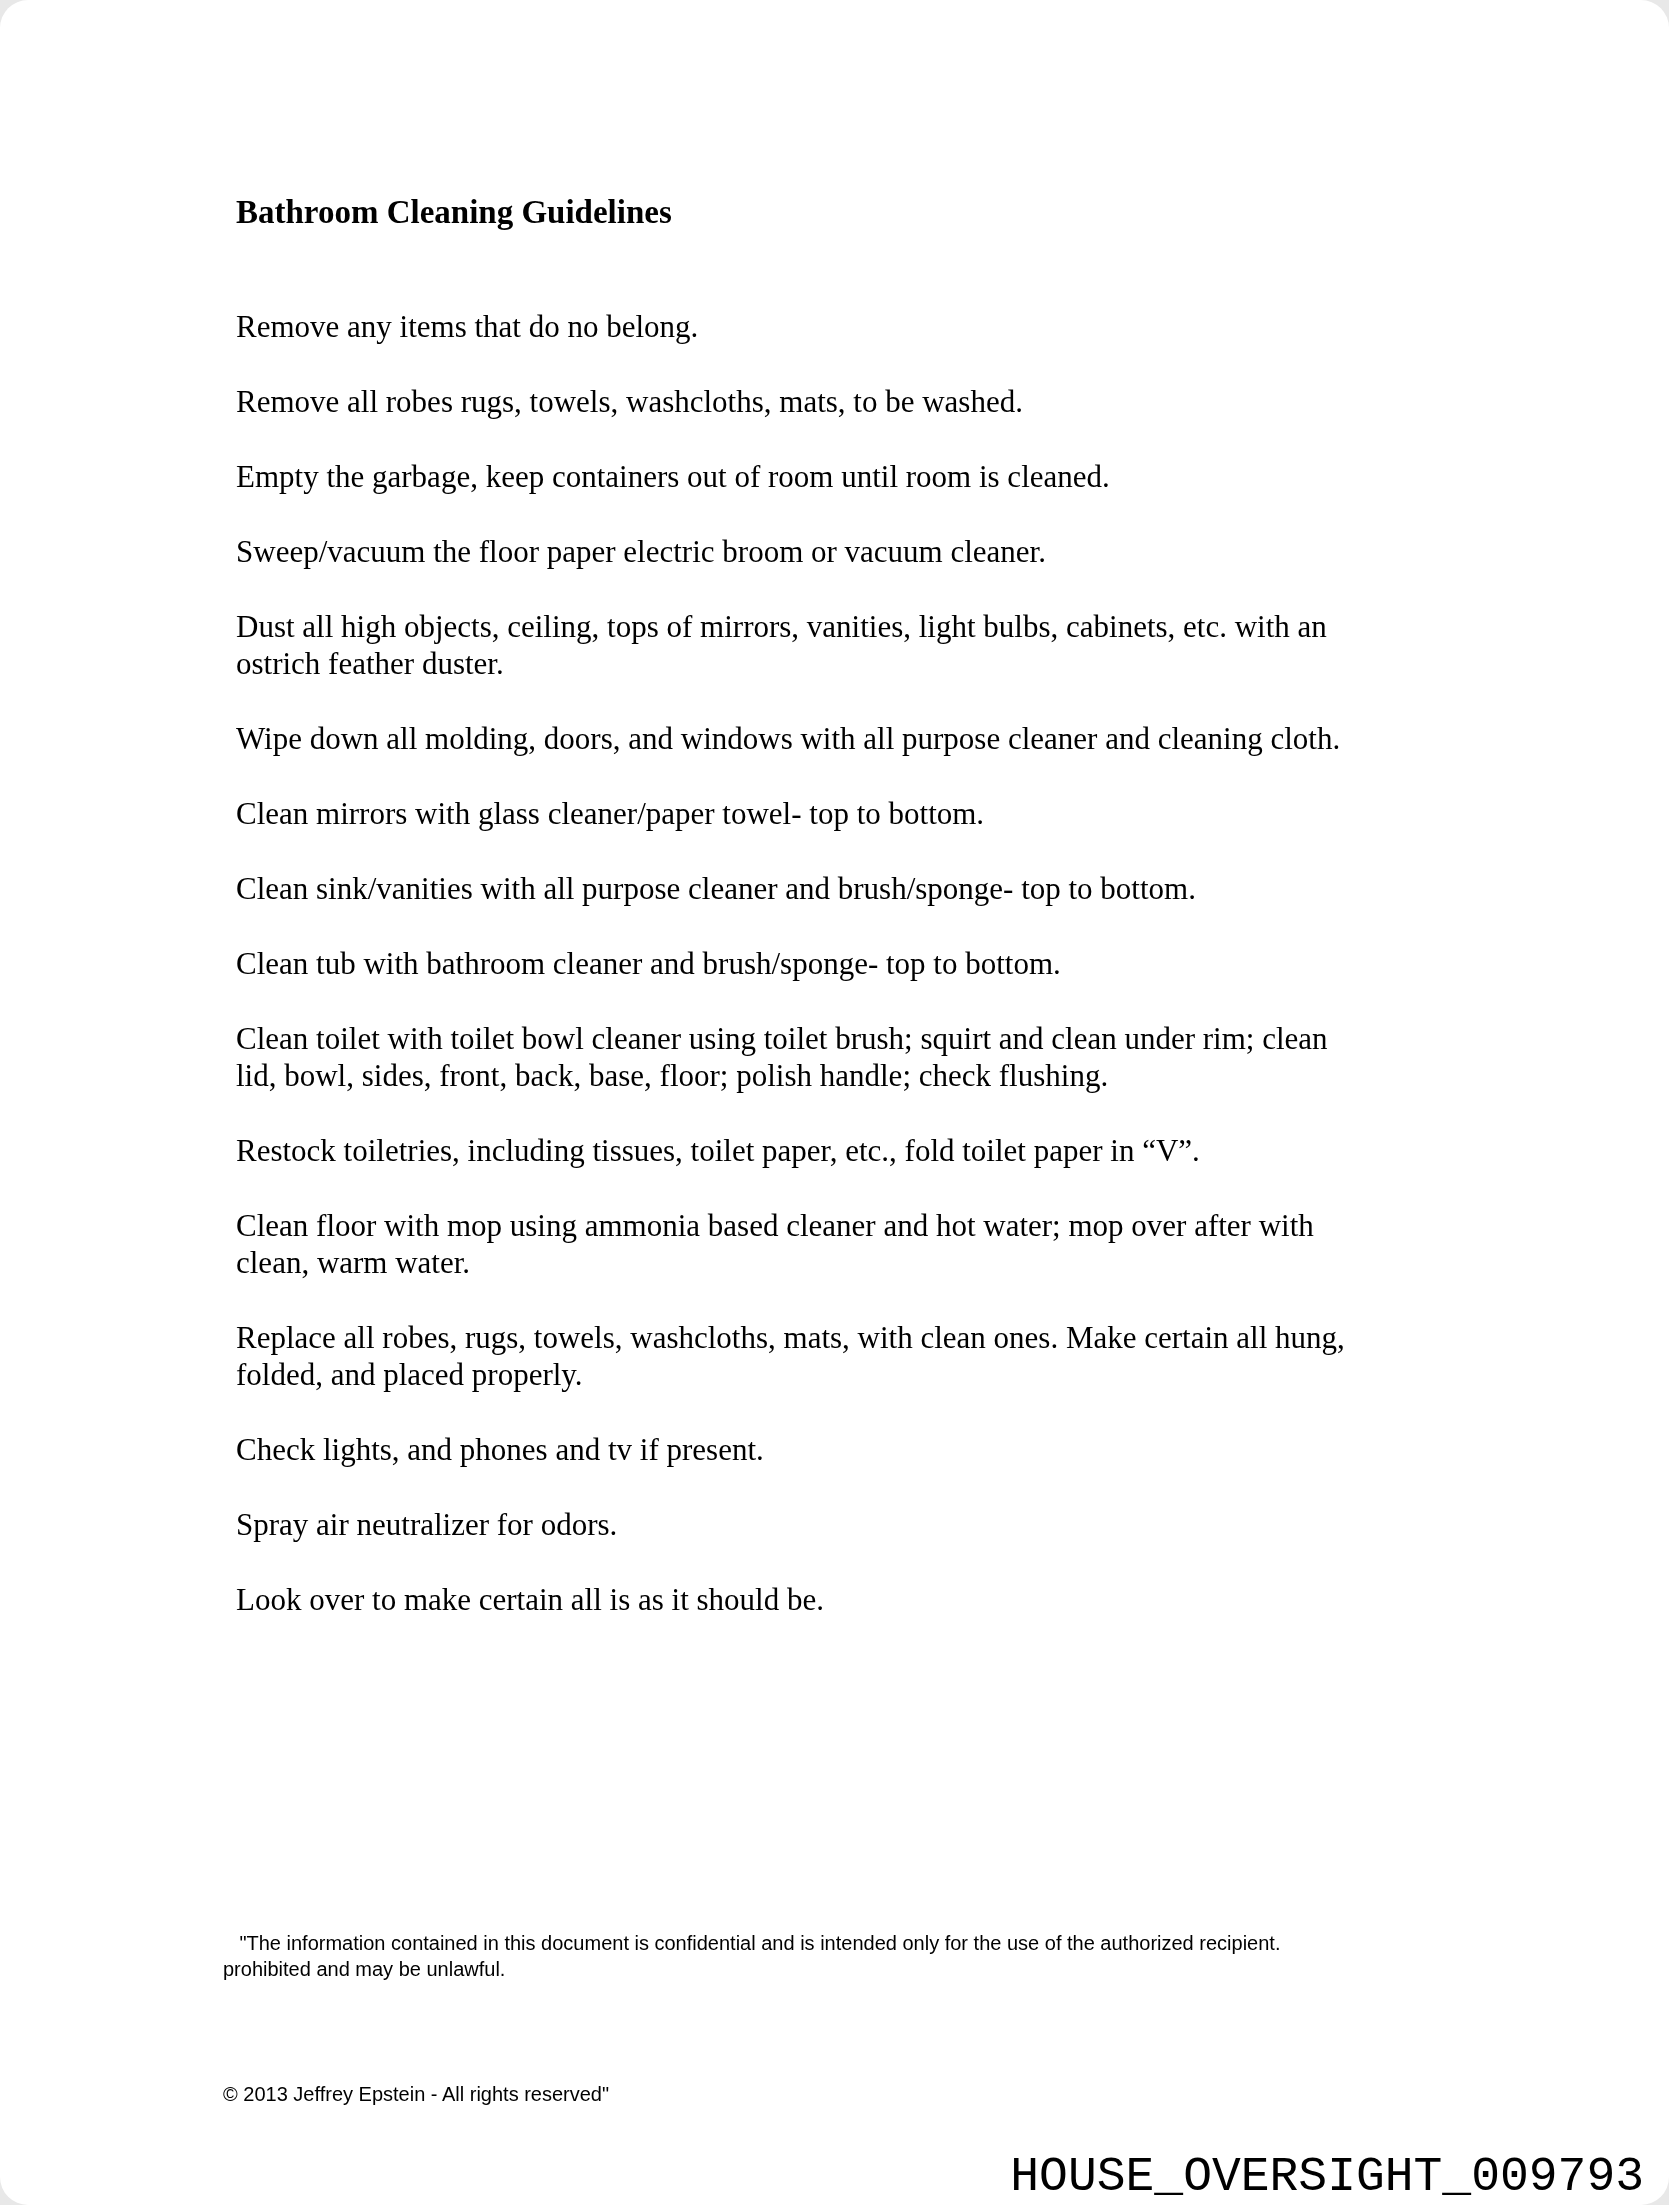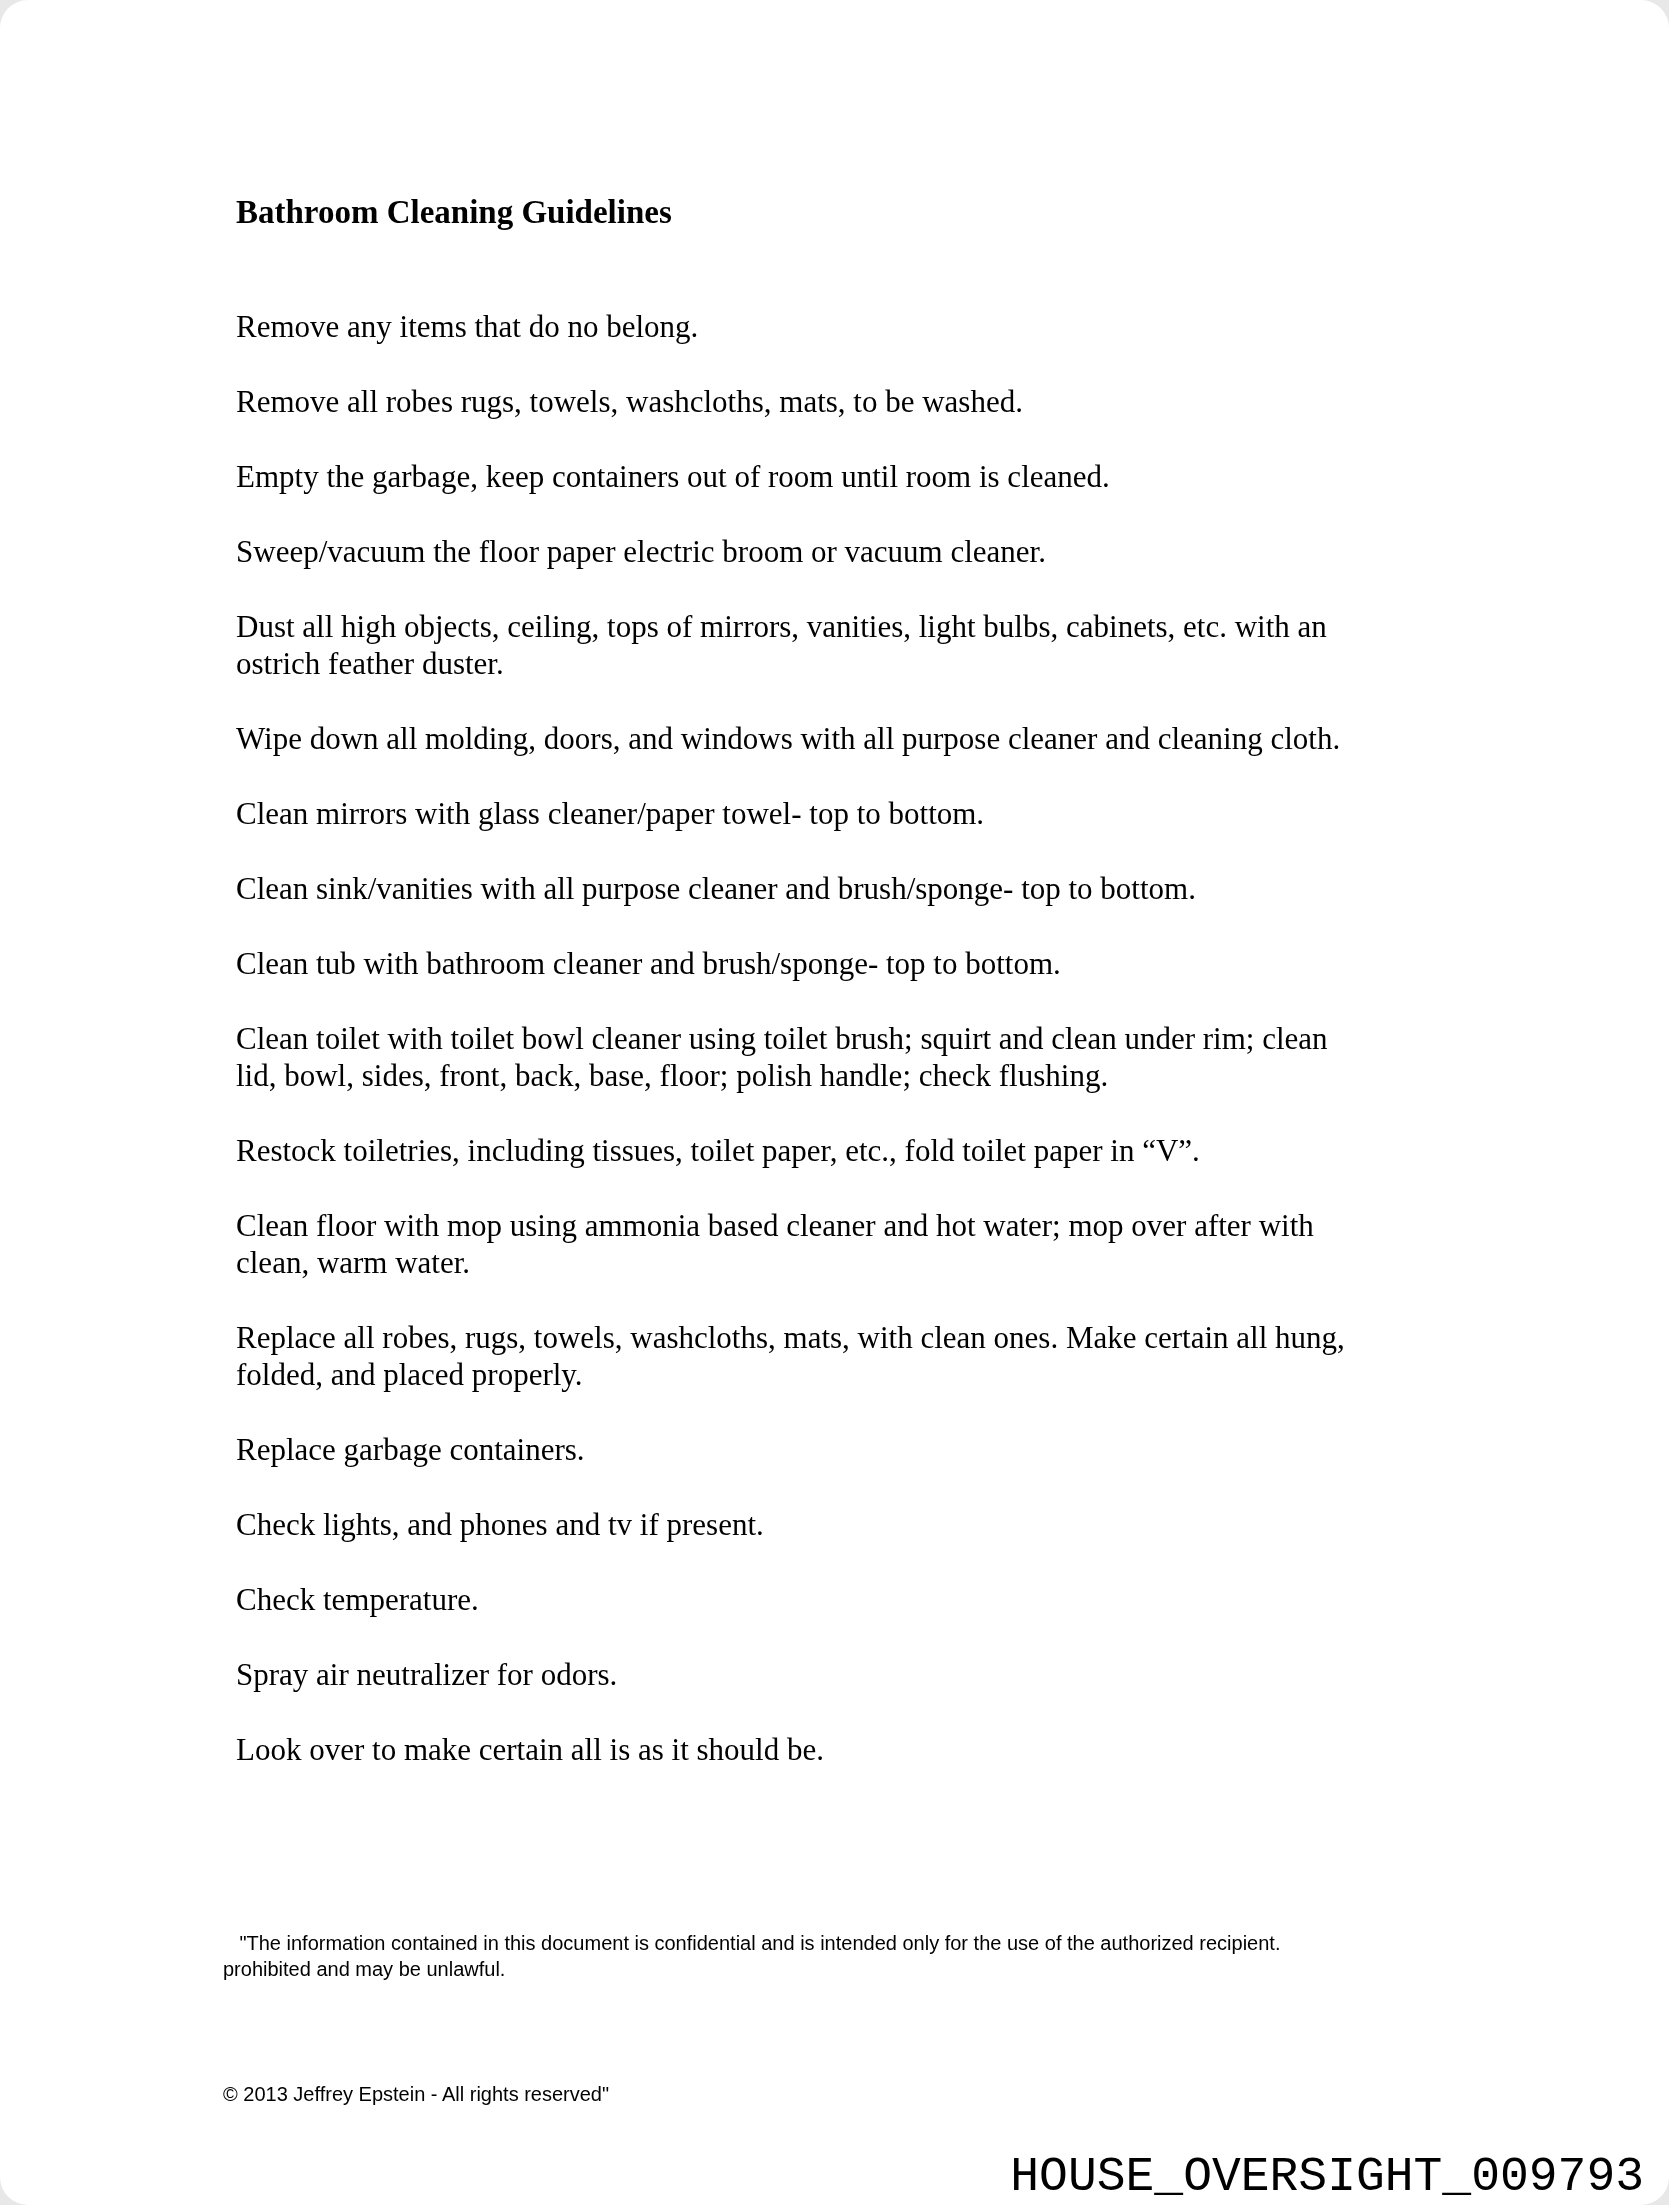--- a/index.html
+++ b/index.html
@@ -116,27 +116,21 @@
     </div>
     <div class="para">
       <div class="line">Clean floor with mop using ammonia based cleaner and hot water; mop over after with</div>
       <div class="line">clean, warm water.</div>
     </div>
     <div class="para">
       <div class="line">Replace all robes, rugs, towels, washcloths, mats, with clean ones. Make certain all hung,</div>
       <div class="line">folded, and placed properly.</div>
     </div>
     <div class="para">
-      <div class="line">Replace garbage containers.</div>
-    </div>
-    <div class="para">
       <div class="line">Check lights, and phones and tv if present.</div>
-    </div>
-    <div class="para">
-      <div class="line">Check temperature.</div>
     </div>
     <div class="para">
       <div class="line">Spray air neutralizer for odors.</div>
     </div>
     <div class="para">
       <div class="line">Look over to make certain all is as it should be.</div>
     </div>
   </div>
 
   <div class="footer-disclaimer">

